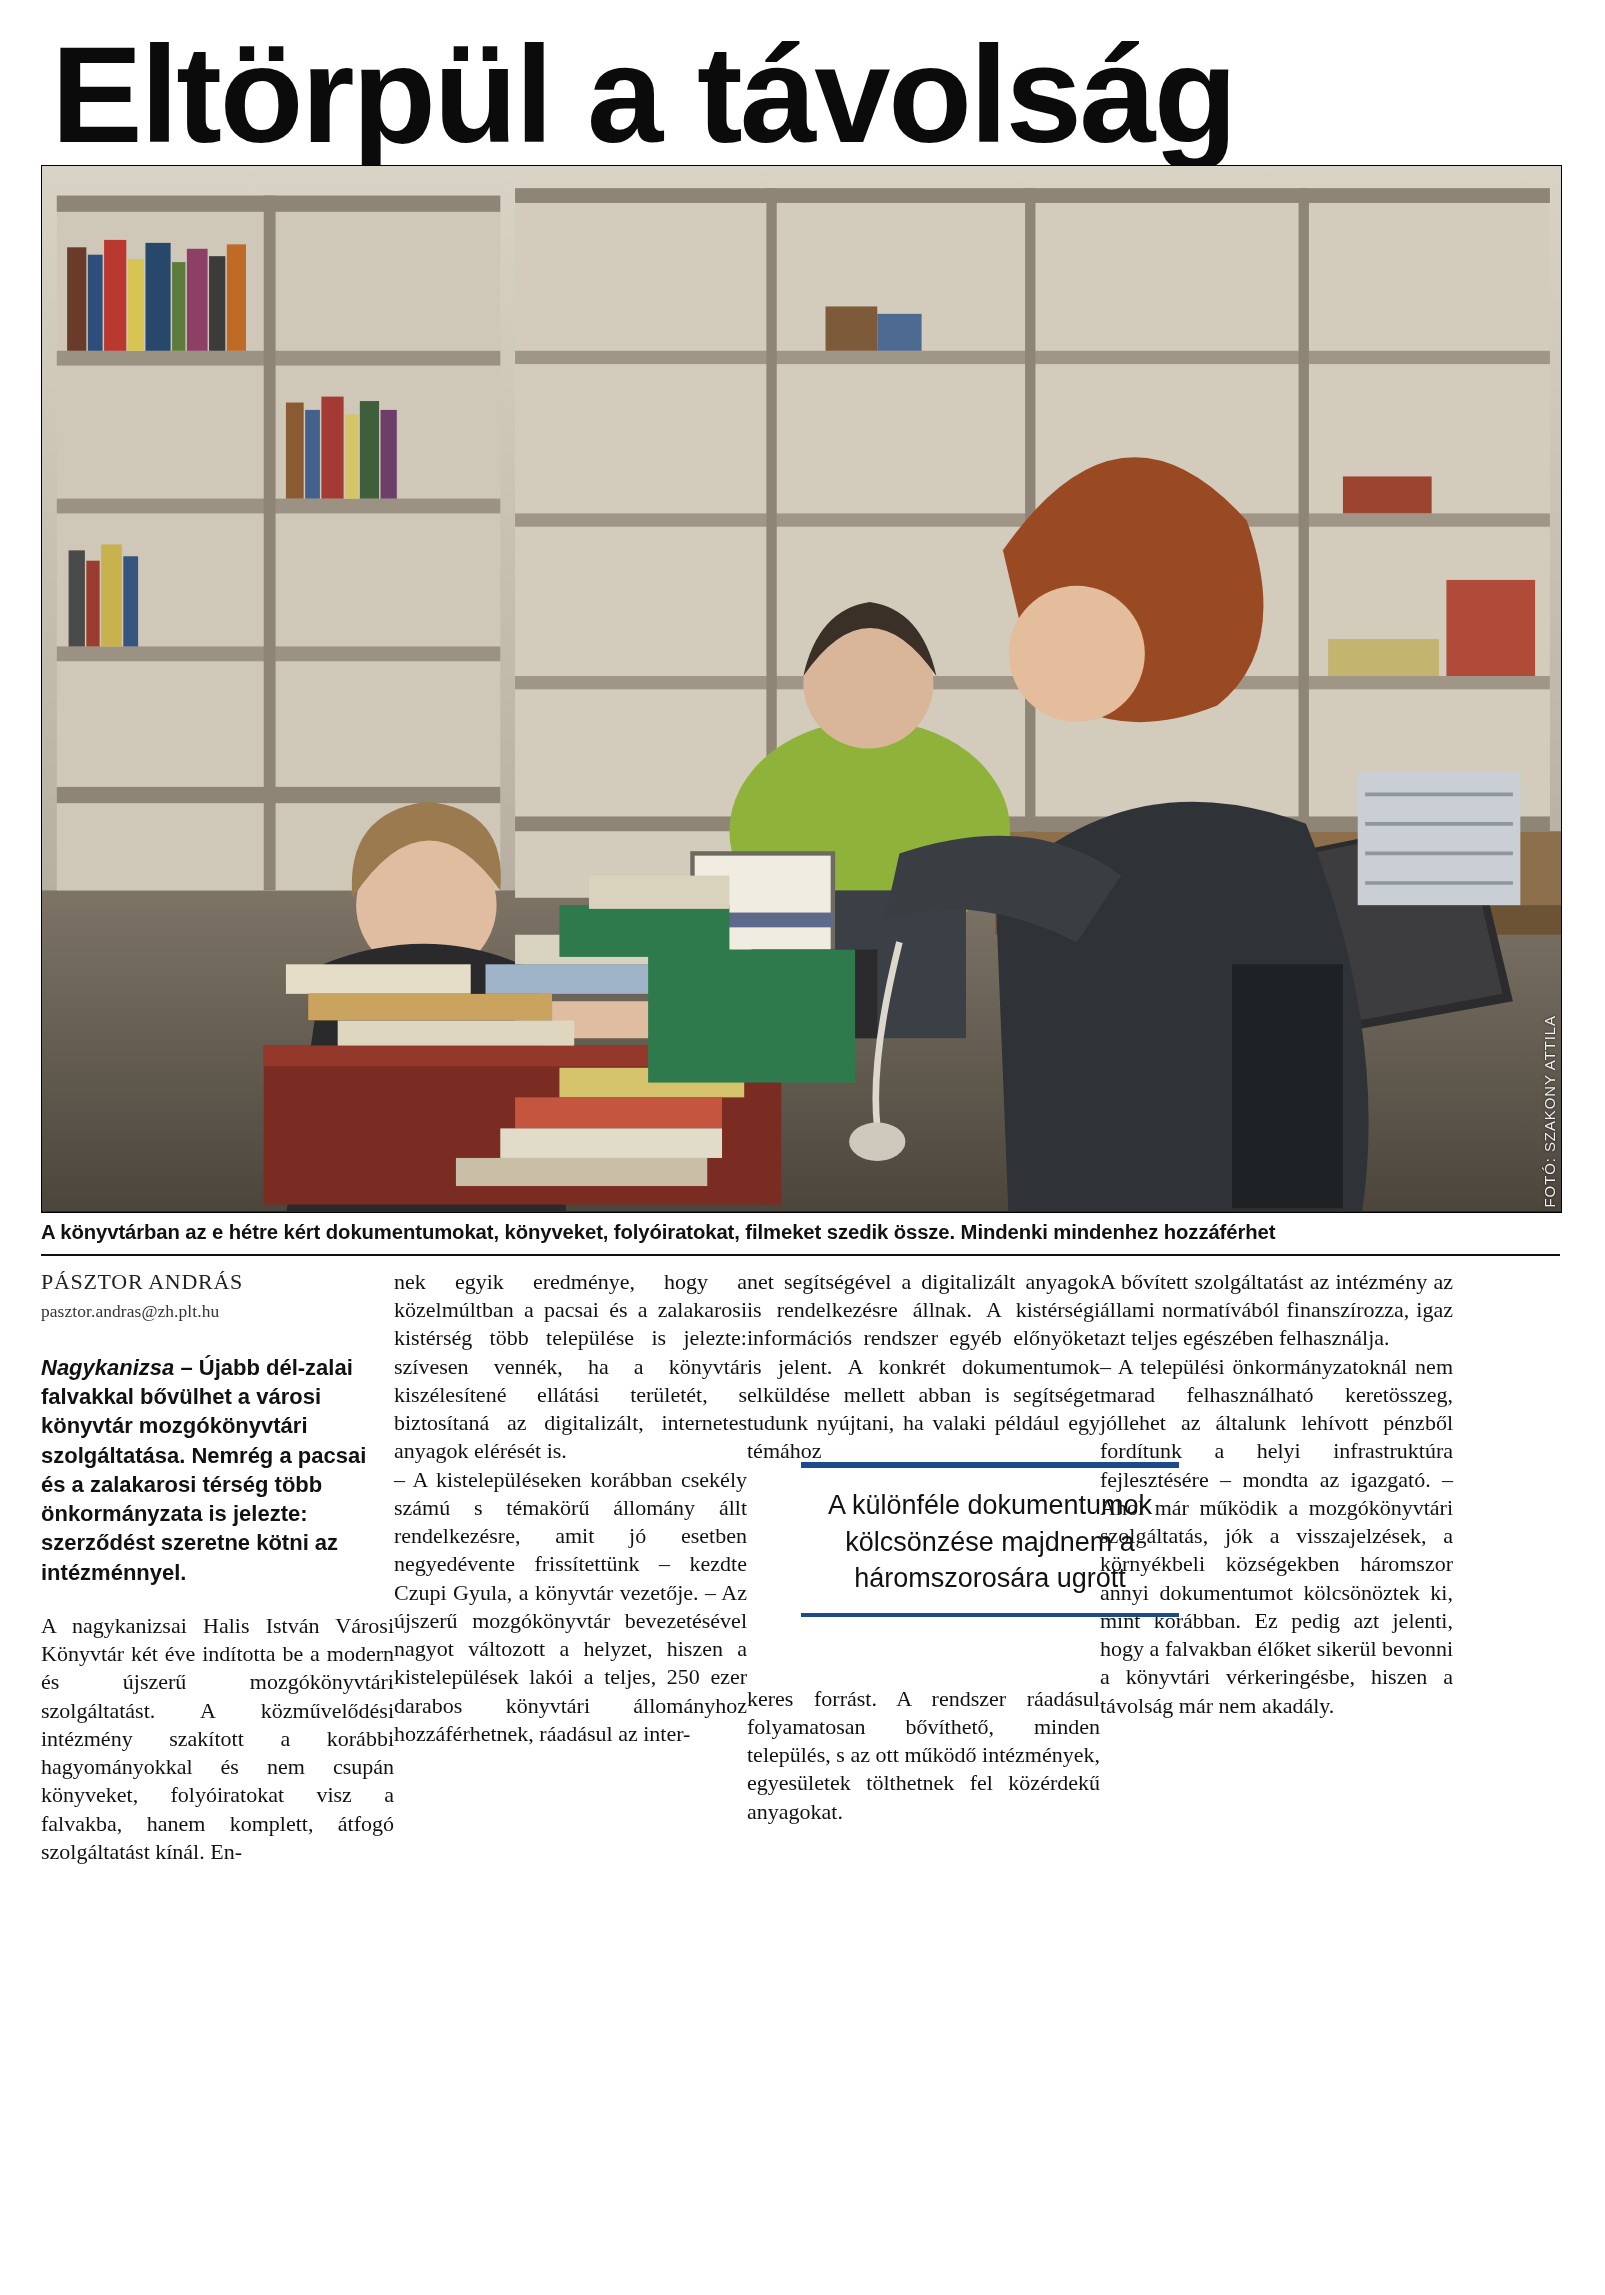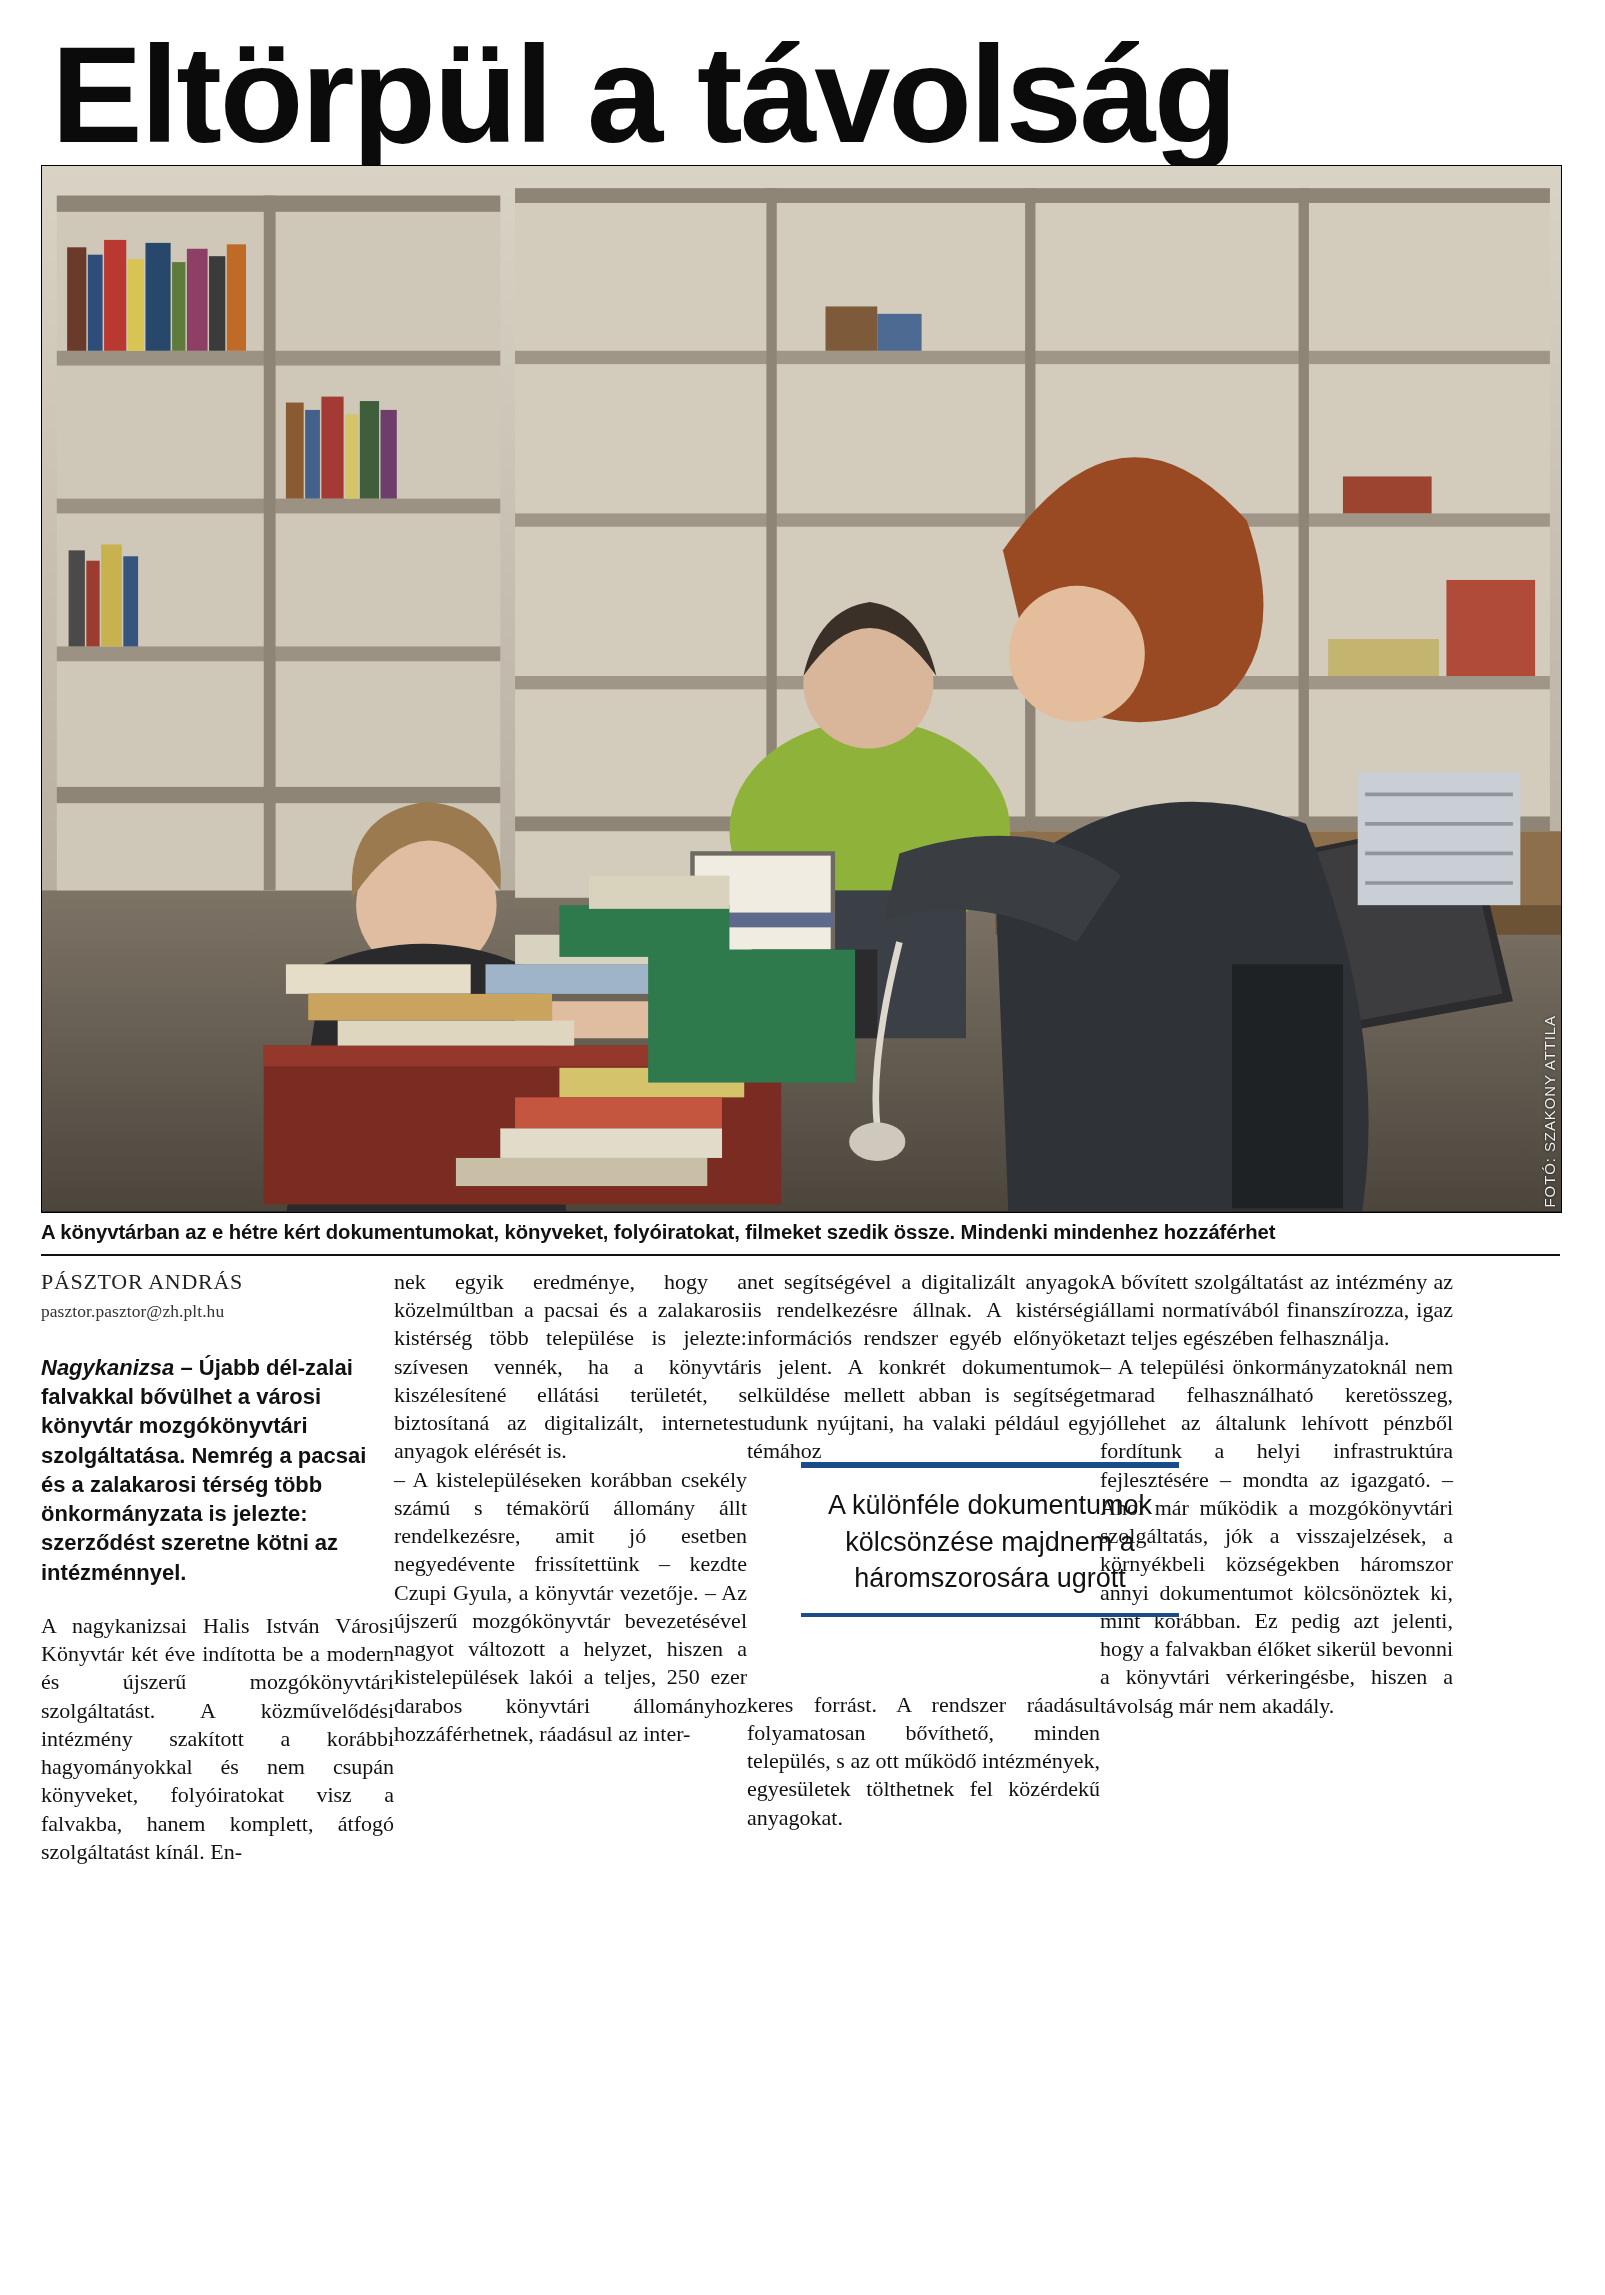--- a/index.html
+++ b/index.html
@@ -152,21 +152,21 @@
     font-family: "Liberation Sans", sans-serif;
     font-size: 27px;
     line-height: 1.35;
     color: #111;
     text-align: center;
     padding: 19px 3px 16.3px 3px;
     font-weight: 400;
   }
 
   .col.col3 { position: relative; }
-  .col3 .below-quote { margin-top: 6px; }
+  .col3 .below-quote { margin-top: 0; }
   .spacer-quote { height: 219px; }
 </style>
 </head>
 <body>
 
 <div class="page">
 
   <h1 class="headline">Eltörpül a távolság</h1>
 
   <div class="photo-wrap">
@@ -316,21 +316,21 @@
     <div class="credit">FOTÓ: SZAKONY ATTILA</div>
   </div>
 
   <div class="caption">A könyvtárban az e hétre kért dokumentumokat, könyveket, folyóiratokat, filmeket szedik össze. Mindenki mindenhez hozzáférhet</div>
   <div class="caption-rule"></div>
 
   <div class="columns">
 
     <div class="col col1">
       <div class="byline-name">PÁSZTOR ANDRÁS</div>
-      <div class="byline-mail">pasztor.pasztor@zh.plt.hu</div>
+      <div class="byline-mail">pasztor.andras@zh.plt.hu</div>
       <div class="lead">
         <span class="place">Nagykanizsa</span><span> – Újabb dél-zalai falvakkal bővülhet a városi könyvtár mozgókönyvtári szolgáltatása. Nemrég a pacsai és a zalakarosi térség több önkormányzata is jelezte: szerződést szeretne kötni az intézménnyel.</span>
       </div>
       <p>A nagykanizsai Halis István Városi Könyvtár két éve indította be a modern és újszerű mozgókönyvtári szolgáltatást. A közművelődési intézmény szakított a korábbi hagyományokkal és nem csupán könyveket, folyóiratokat visz a falvakba, hanem komplett, átfogó szolgáltatást kínál. En-</p>
     </div>
 
     <div class="col col2">
       <p>nek egyik eredménye, hogy a közelmúltban a pacsai és a zalakarosi kistérség több települése is jelezte: szívesen vennék, ha a könyvtár kiszélesítené ellátási területét, s biztosítaná az digitalizált, internetes anyagok elérését is.</p>
       <p>– A kistelepüléseken korábban csekély számú s témakörű állomány állt rendelkezésre, amit jó esetben negyedévente frissítettünk – kezdte Czupi Gyula, a könyvtár vezetője. – Az újszerű mozgókönyvtár bevezetésével nagyot változott a helyzet, hiszen a kistelepülések lakói a teljes, 250 ezer darabos könyvtári állományhoz hozzáférhetnek, ráadásul az inter-</p>
     </div>

